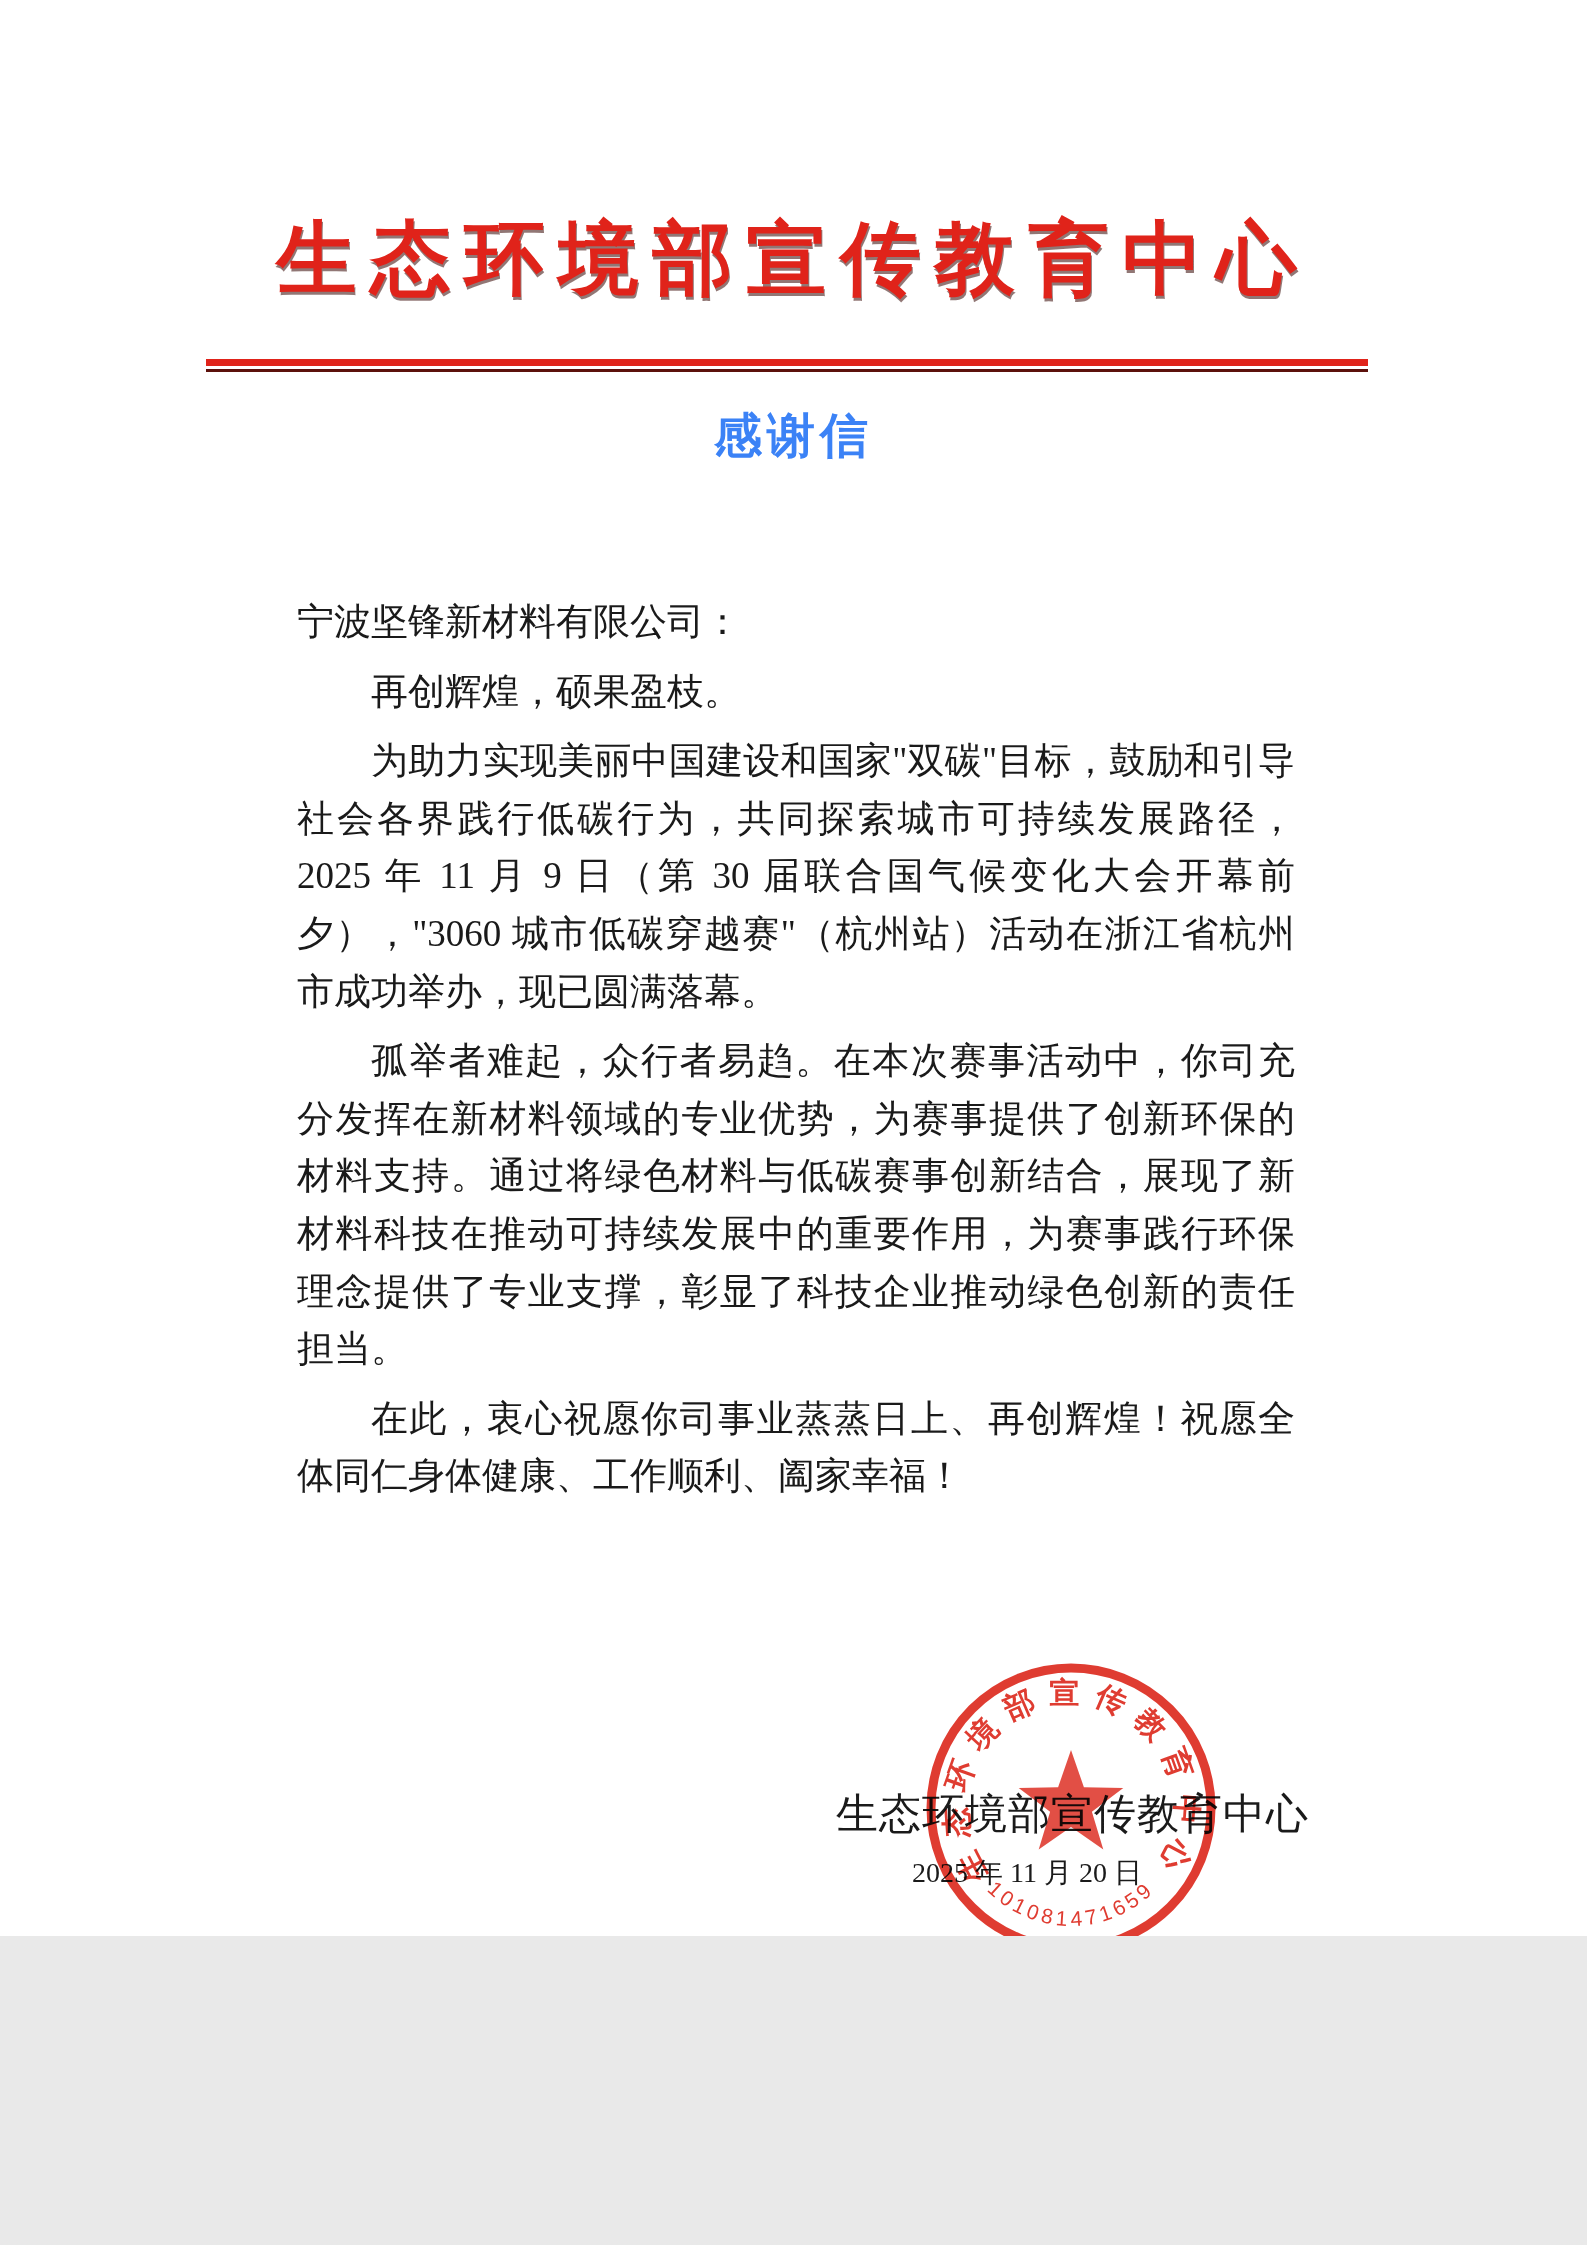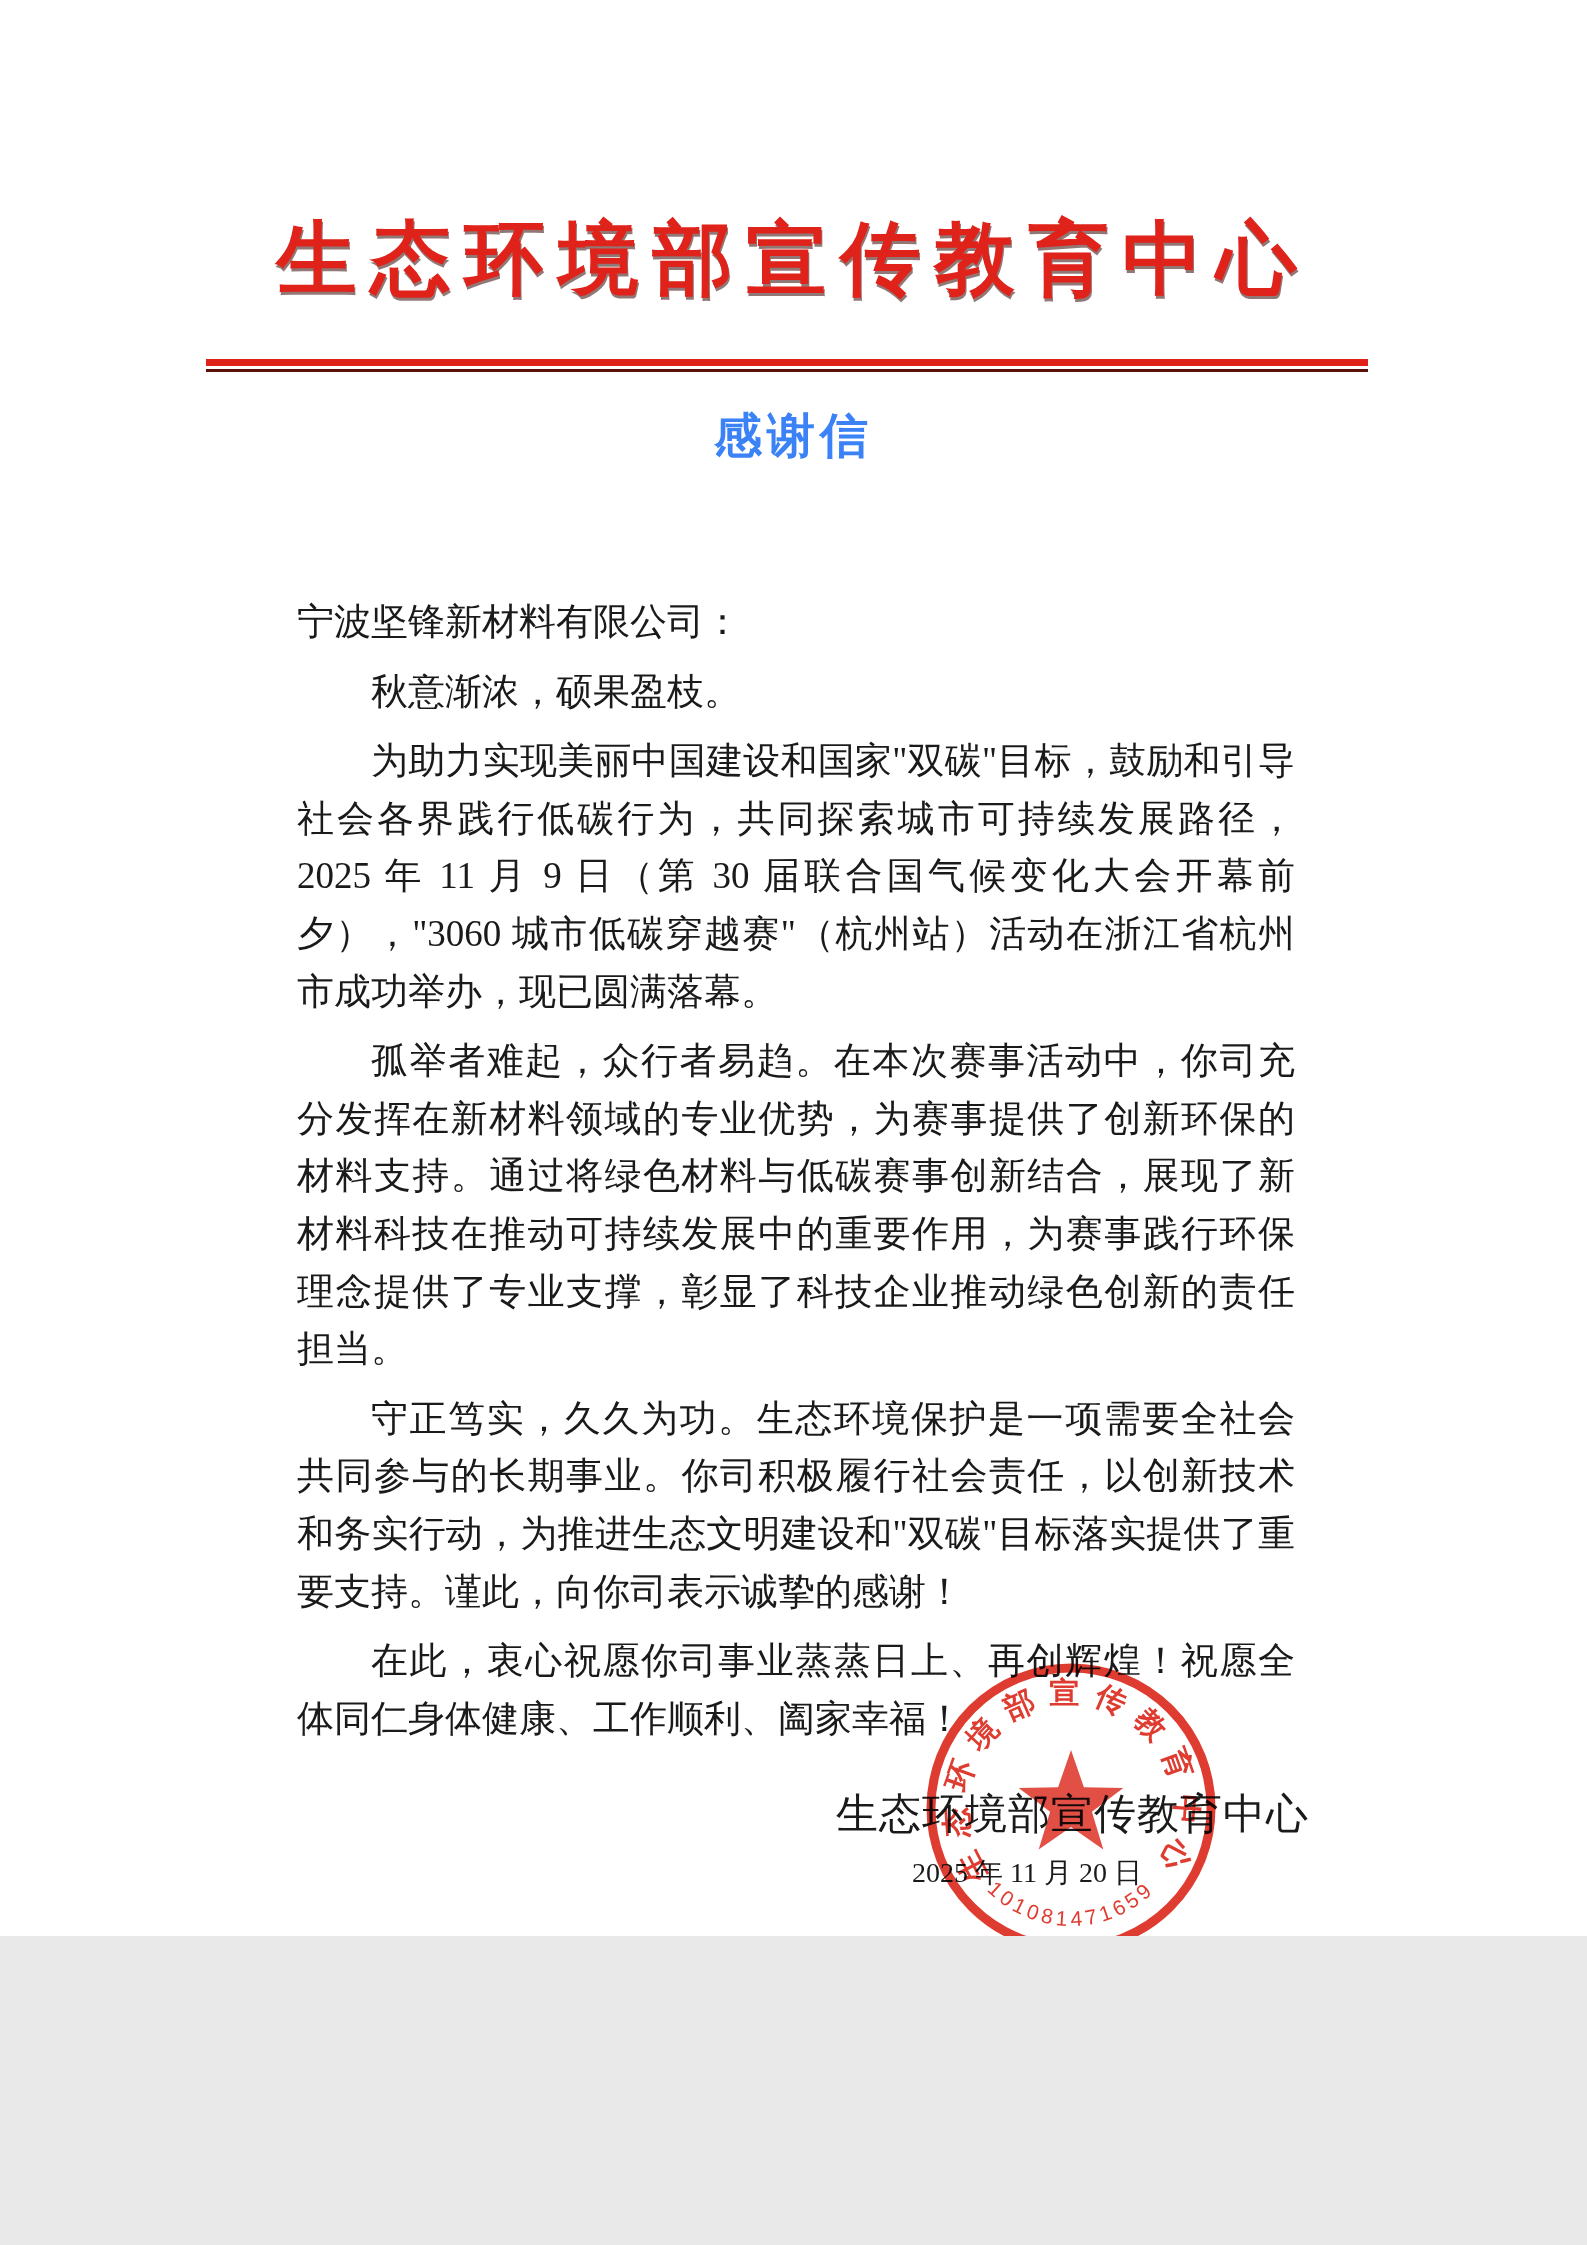--- a/index.html
+++ b/index.html
@@ -88,24 +88,23 @@
 
   <div class="rule rule-top">
     <div class="thick"></div>
     <div class="thin"></div>
   </div>
 
   <div class="doc-title">感谢信</div>
 
   <div class="body-text">
     <p>宁波坚锋新材料有限公司：</p>
-    <p class="indent">秋意渐浓，硕果盈枝。</p>
+    <p class="indent">再创辉煌，硕果盈枝。</p>
     <p class="indent">为助力实现美丽中国建设和国家"双碳"目标，鼓励和引导社会各界践行低碳行为，共同探索城市可持续发展路径，2025 年 11 月 9 日（第 30 届联合国气候变化大会开幕前夕），"3060 城市低碳穿越赛"（杭州站）活动在浙江省杭州市成功举办，现已圆满落幕。</p>
     <p class="indent">孤举者难起，众行者易趋。在本次赛事活动中，你司充分发挥在新材料领域的专业优势，为赛事提供了创新环保的材料支持。通过将绿色材料与低碳赛事创新结合，展现了新材料科技在推动可持续发展中的重要作用，为赛事践行环保理念提供了专业支撑，彰显了科技企业推动绿色创新的责任担当。</p>
-    <p class="indent">守正笃实，久久为功。生态环境保护是一项需要全社会共同参与的长期事业。你司积极履行社会责任，以创新技术和务实行动，为推进生态文明建设和"双碳"目标落实提供了重要支持。谨此，向你司表示诚挚的感谢！</p>
     <p class="indent">在此，衷心祝愿你司事业蒸蒸日上、再创辉煌！祝愿全体同仁身体健康、工作顺利、阖家幸福！</p>
   </div>
 
   <div class="sign-line">生态环境部宣传教育中心</div>
   <div class="date-line">2025 年 11 月 20 日</div>
 
   <svg class="stamp" viewBox="0 0 310 310" xmlns="http://www.w3.org/2000/svg">
     <defs>
       <path id="arcTop" d="M 74.6 222.5 A 105 105 0 1 1 235.4 222.5" fill="none"></path>
       <path id="arcBottom" d="M 58.4 222.7 A 118 118 0 0 0 251.6 222.7" fill="none"></path>

